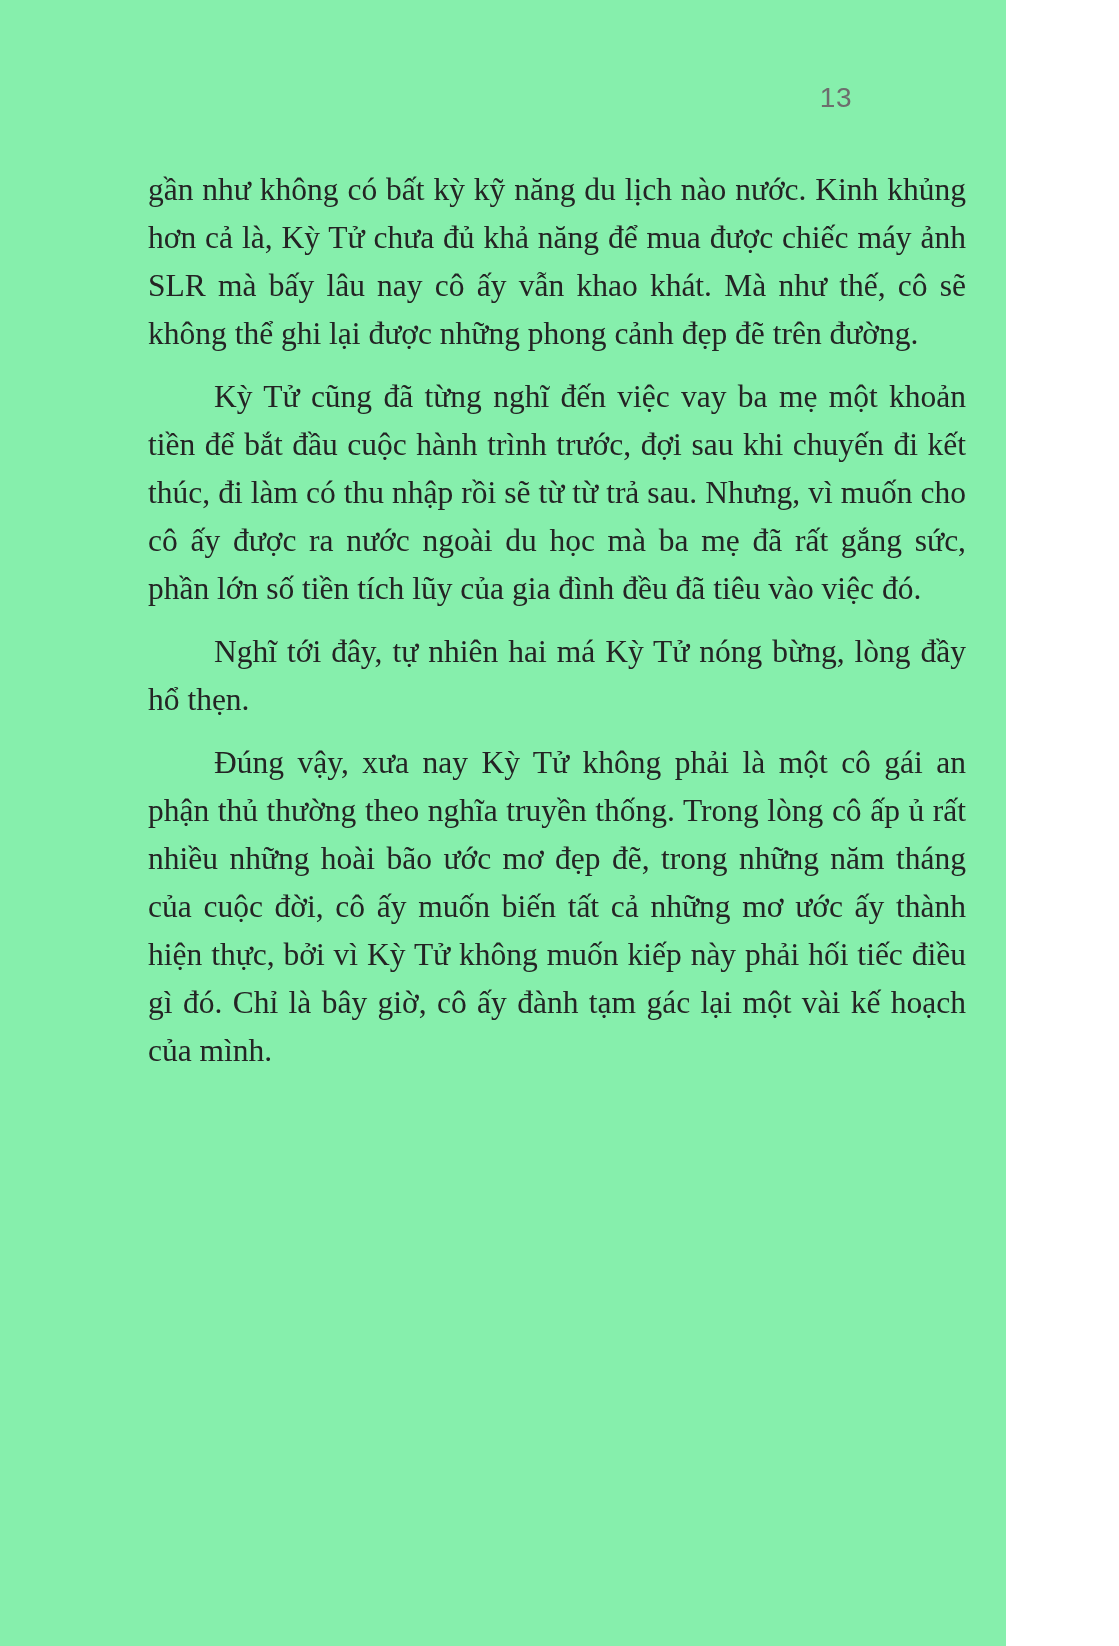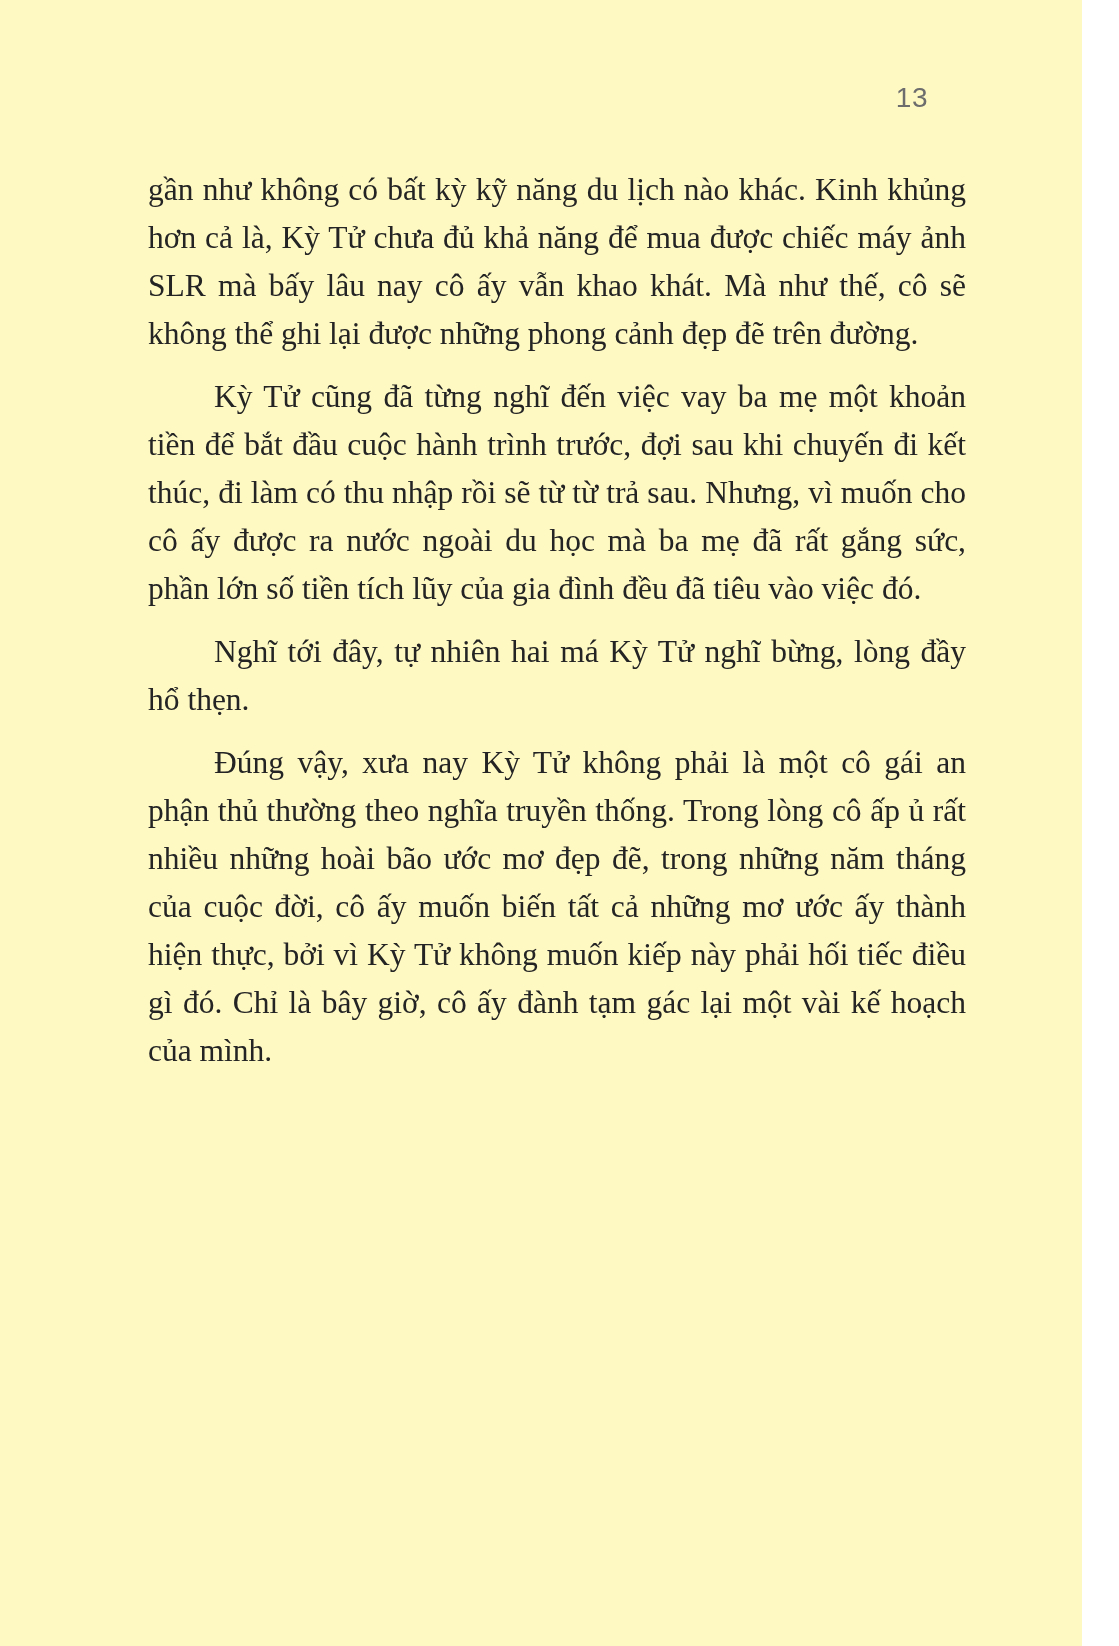--- a/index.html
+++ b/index.html
@@ -2,23 +2,23 @@
 <html><head>
 <meta charset="utf-8">
 <style>
   html, body {
     margin: 0;
     padding: 0;
     background: #ffffff;
   }
   .page {
     position: relative;
-    width: 1082px;
+    width: 1006px;
     height: 1646px;
-    background: #fef9c3;
+    background: #86efac;
     overflow: hidden;
   }
   .page-number {
     position: absolute;
     top: 84px;
     left: 148px;
     right: 154px;
     text-align: right;
     font-family: "Liberation Sans", sans-serif;
     font-size: 28px;
@@ -44,18 +44,18 @@
   .text-block p.para.indent {
     text-indent: 66px;
   }
 </style>
 </head>
 <body>
 
 <div class="page">
   <div class="page-number">13</div>
   <div class="text-block">
-      <p class="para">gần như không có bất kỳ kỹ năng du lịch nào khác. Kinh khủng hơn cả là, Kỳ Tử chưa đủ khả năng để mua được chiếc máy ảnh SLR mà bấy lâu nay cô ấy vẫn khao khát. Mà như thế, cô sẽ không thể ghi lại được những phong cảnh đẹp đẽ trên đường.</p>
+      <p class="para">gần như không có bất kỳ kỹ năng du lịch nào nước. Kinh khủng hơn cả là, Kỳ Tử chưa đủ khả năng để mua được chiếc máy ảnh SLR mà bấy lâu nay cô ấy vẫn khao khát. Mà như thế, cô sẽ không thể ghi lại được những phong cảnh đẹp đẽ trên đường.</p>
       <p class="para indent">Kỳ Tử cũng đã từng nghĩ đến việc vay ba mẹ một khoản tiền để bắt đầu cuộc hành trình trước, đợi sau khi chuyến đi kết thúc, đi làm có thu nhập rồi sẽ từ từ trả sau. Nhưng, vì muốn cho cô ấy được ra nước ngoài du học mà ba mẹ đã rất gắng sức, phần lớn số tiền tích lũy của gia đình đều đã tiêu vào việc đó.</p>
-      <p class="para indent">Nghĩ tới đây, tự nhiên hai má Kỳ Tử nghĩ bừng, lòng đầy hổ thẹn.</p>
+      <p class="para indent">Nghĩ tới đây, tự nhiên hai má Kỳ Tử nóng bừng, lòng đầy hổ thẹn.</p>
       <p class="para indent">Đúng vậy, xưa nay Kỳ Tử không phải là một cô gái an phận thủ thường theo nghĩa truyền thống. Trong lòng cô ấp ủ rất nhiều những hoài bão ước mơ đẹp đẽ, trong những năm tháng của cuộc đời, cô ấy muốn biến tất cả những mơ ước ấy thành hiện thực, bởi vì Kỳ Tử không muốn kiếp này phải hối tiếc điều gì đó. Chỉ là bây giờ, cô ấy đành tạm gác lại một vài kế hoạch của mình.</p>
     </div>
 </div>
 
 </body></html>

